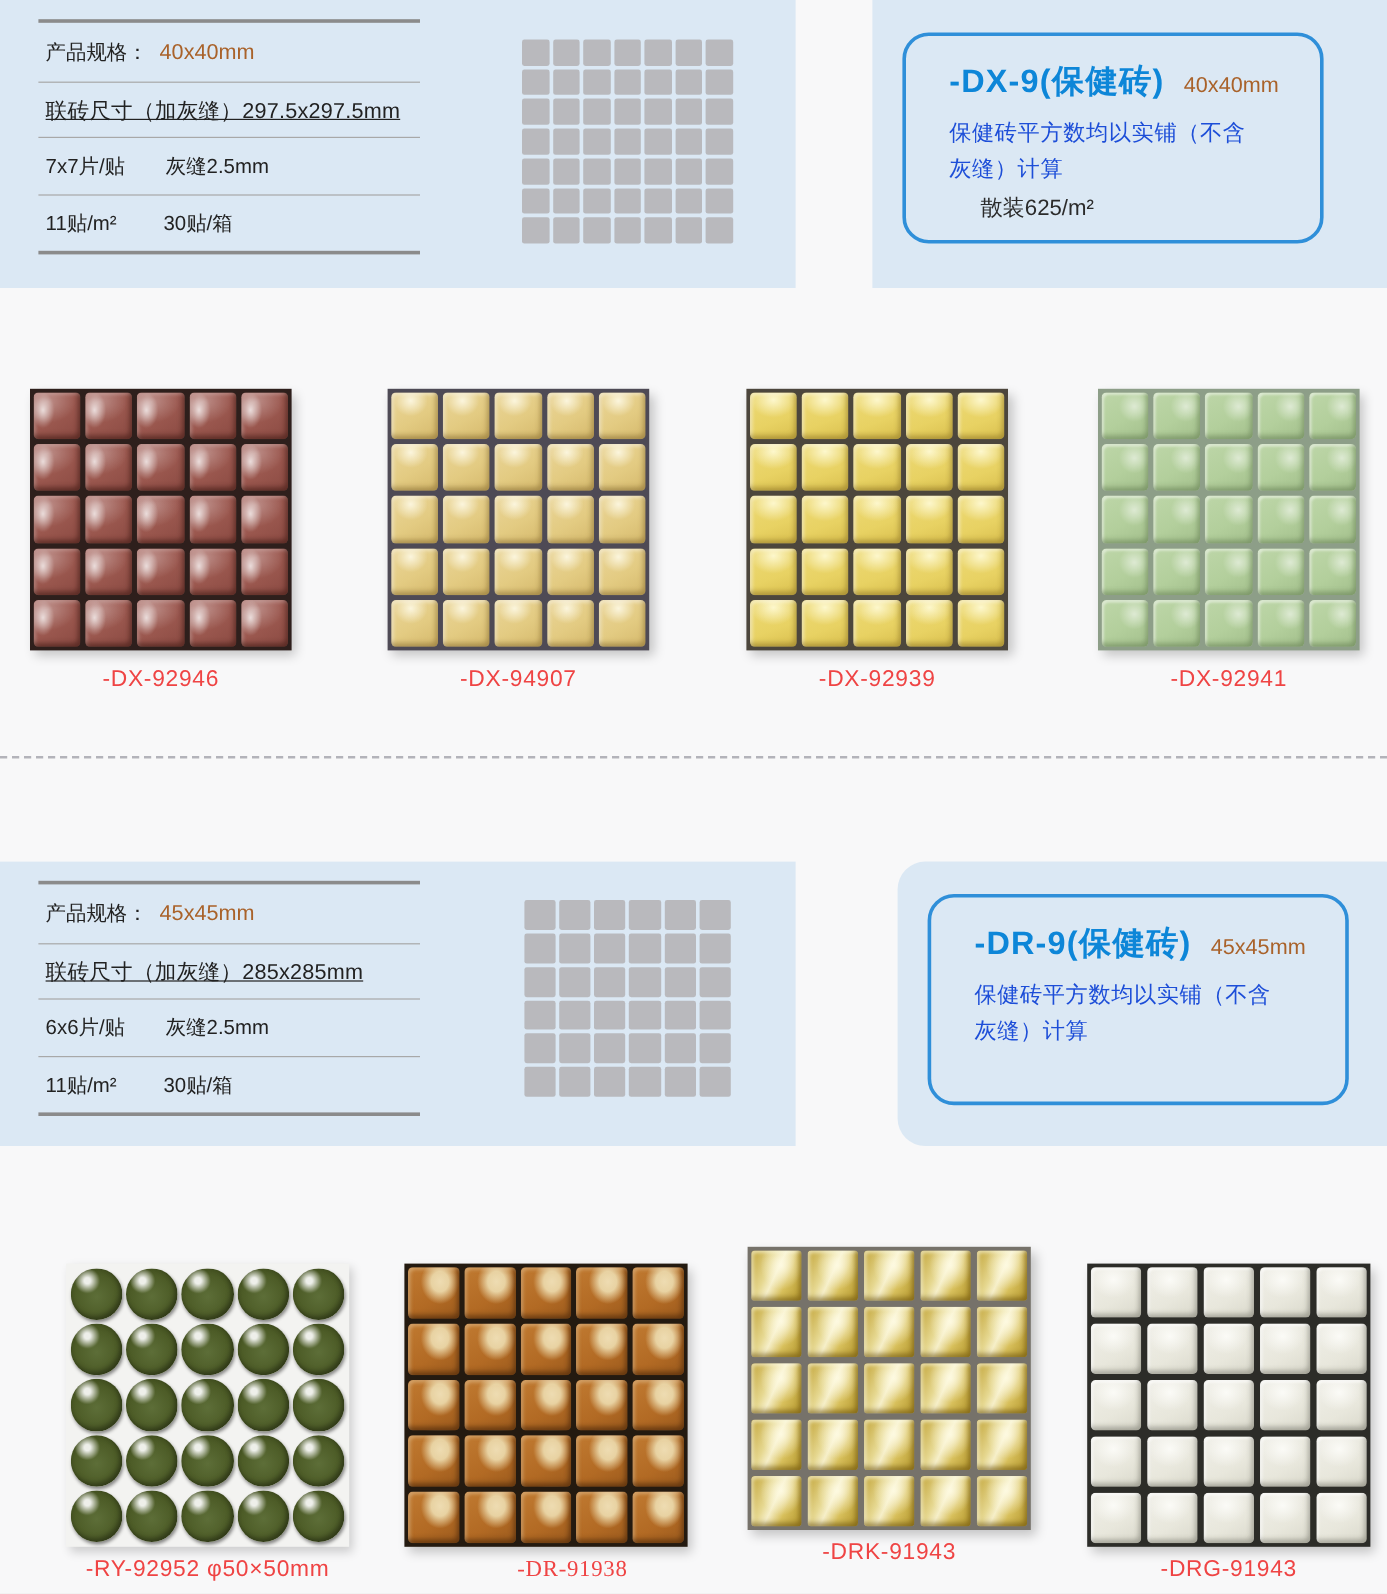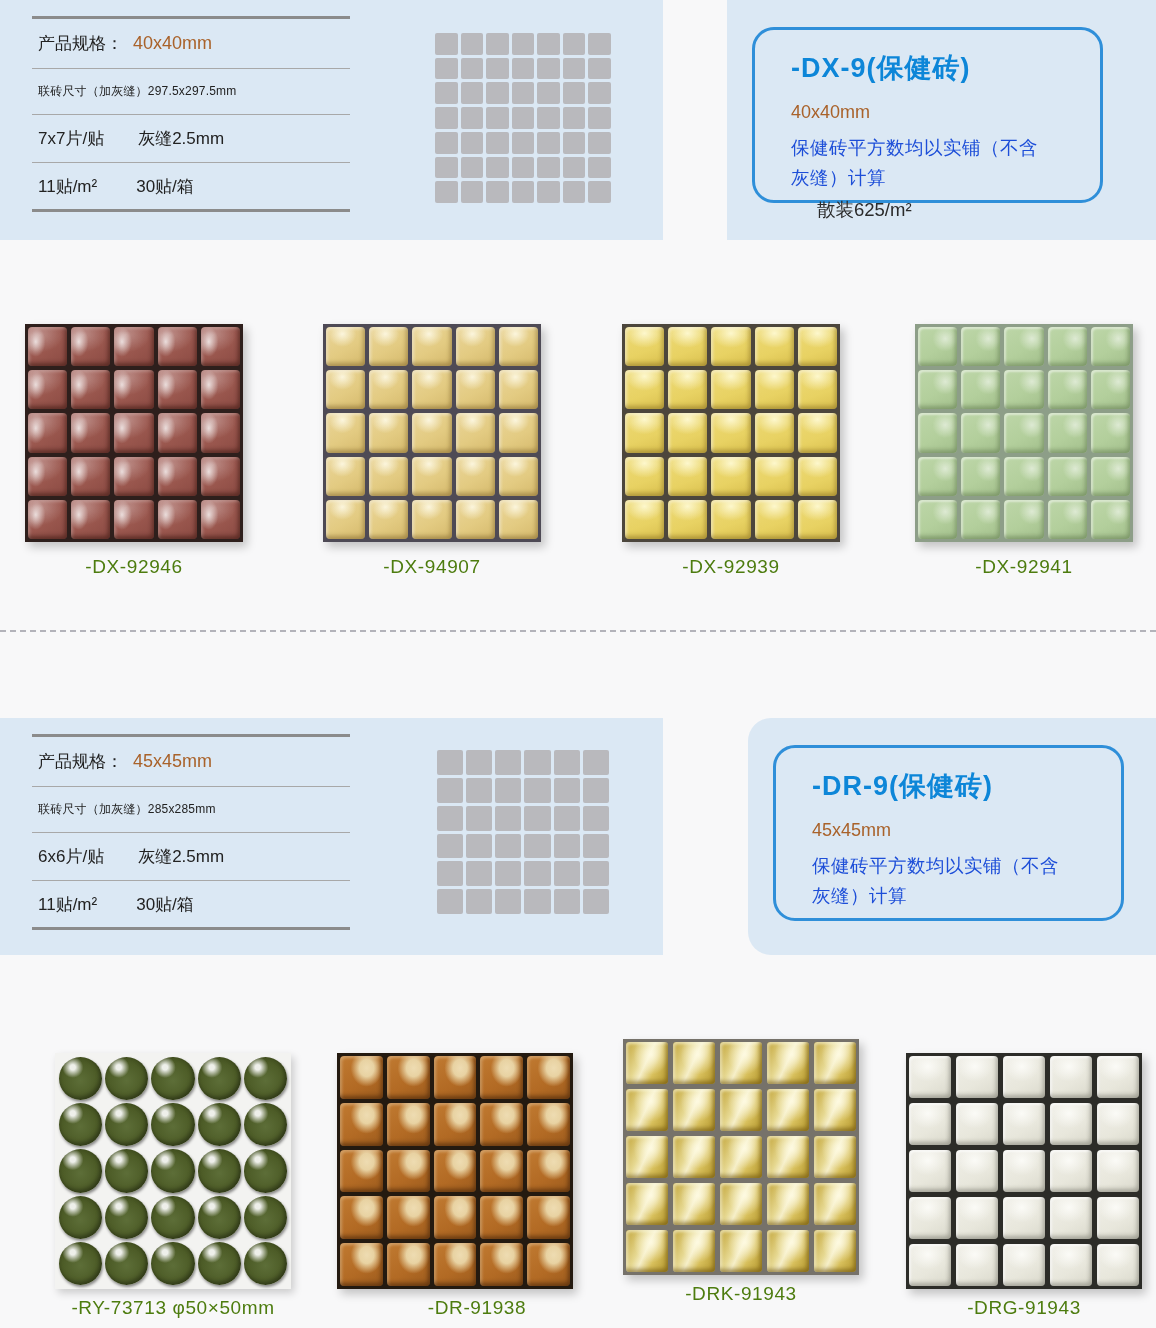--- a/index.html
+++ b/index.html
@@ -17,68 +17,68 @@
 
   
   .spec-table {
     position:absolute; left:32px; top:16px; width:318px;
     border-top:3px solid #8b8b8b; border-bottom:3px solid #8b8b8b;
     color:#222; font-size:17px;
   }
   .spec-row { display:flex; align-items:center; padding-left:6px; border-bottom:1px solid #a8a8a8; }
   .spec-row:last-child { border-bottom:none; }
   .r1 { height:50px; }
-  .r2 { height:46px; font-size:12px; letter-spacing:0.2px; }
+  .r2 { height:46px; font-size:18px; letter-spacing:0.2px;text-decoration:underline; }
   .r3 { height:48px; }
   .r4 { height:46px; }
   .spec-value { color:#a9622a; font-size:18px; margin-left:10px; }
   .col2-a { margin-left:34px; }
   .col2-b { margin-left:39px; }
 
   
   .diagram { position:absolute; display:grid; gap:3px; }
   #diagram-top    { left:435px; top:33px;  width:176px; height:170px; }
   #diagram-bottom { left:437px; top:32px;  width:172px; height:164px; }
   .diagram .cell { background:#b9b9bd; border-radius:2px; }
 
   
   .info-box {
     position:absolute; left:25px; top:27px; width:351px; height:176px;
     border:3px solid #2f8fd9; border-radius:22px;
     padding:20px 18px 0 36px;
   }
-  .info-title-row { display:flex; align-items:baseline; gap:16px;flex-direction:column; }
+  .info-title-row { display:flex; align-items:baseline; gap:16px; }
   .info-title { font-size:27px; font-weight:bold; color:#0d86d8; letter-spacing:1px; }
   .info-size { font-size:18px; color:#a9622a; }
   .info-note { margin-top:10px; font-size:18.5px; line-height:1.6; color:#1d4ed8; letter-spacing:0.5px; }
   .info-bulk { margin-top:5px; margin-left:26px; font-size:18.5px; color:#2b2b2b; }
 
   
   #divider {
     position:absolute; left:0; top:630px; width:1156px; height:0;
     border-top:2px dashed #b3b3ba;
   }
 
   
   .swatch-block { position:absolute; }
   .swatch { display:grid; box-shadow:4px 5px 9px rgba(0,0,0,0.22); }
   .sw-small { width:218px; height:218px; }
   .sw-large { width:236px; height:236px; }
   .swatch-label {
-    text-align:center; margin-top:14px; font-size:19px; color:#4d7c0f;
+    text-align:center; margin-top:14px; font-size:19px; color:#ef4444;
     letter-spacing:0.6px;
   }
   .lbl-tight { margin-top:8px; }
 
   #swb-t1 { left:25px;  top:324px; width:218px; }
   #swb-t2 { left:323px; top:324px; width:218px; }
   #swb-t3 { left:622px; top:324px; width:218px; }
   #swb-t4 { left:915px; top:324px; width:218px; }
   #swb-b1 { left:55px;  top:1053px; width:236px; }
-  #swb-b2 { left:337px; top:1053px; width:280px; }
+  #swb-b2 { left:337px; top:1053px; width:280px;font-family:Liberation Serif, serif; }
   #swb-b3 { left:623px; top:1039px; width:236px; }
   #swb-b4 { left:906px; top:1053px; width:236px; }
 
   
   .sq { gap:4px; padding:3px; }
   .sq .cell { border-radius:4px; }
 
   .brown { background:#2e1f1c; }
   .brown .cell {
     background:
@@ -446,21 +446,21 @@
         <div class="cell"></div>
         <div class="cell"></div>
         <div class="cell"></div>
         <div class="cell"></div>
         <div class="cell"></div>
         <div class="cell"></div>
         <div class="cell"></div>
         <div class="cell"></div>
         <div class="cell"></div>
       </div>
-    <figcaption class="swatch-label lbl-tight">-RY-73713 φ50×50mm</figcaption>
+    <figcaption class="swatch-label lbl-tight">-RY-92952 φ50×50mm</figcaption>
   </figure>
   <figure class="swatch-block" id="swb-b2">
     <div class="swatch sq sw-large caramel" style="grid-template-columns: repeat(5, 1fr); grid-template-rows: repeat(5, 1fr);">
         <div class="cell"></div>
         <div class="cell"></div>
         <div class="cell"></div>
         <div class="cell"></div>
         <div class="cell"></div>
         <div class="cell"></div>
         <div class="cell"></div>

